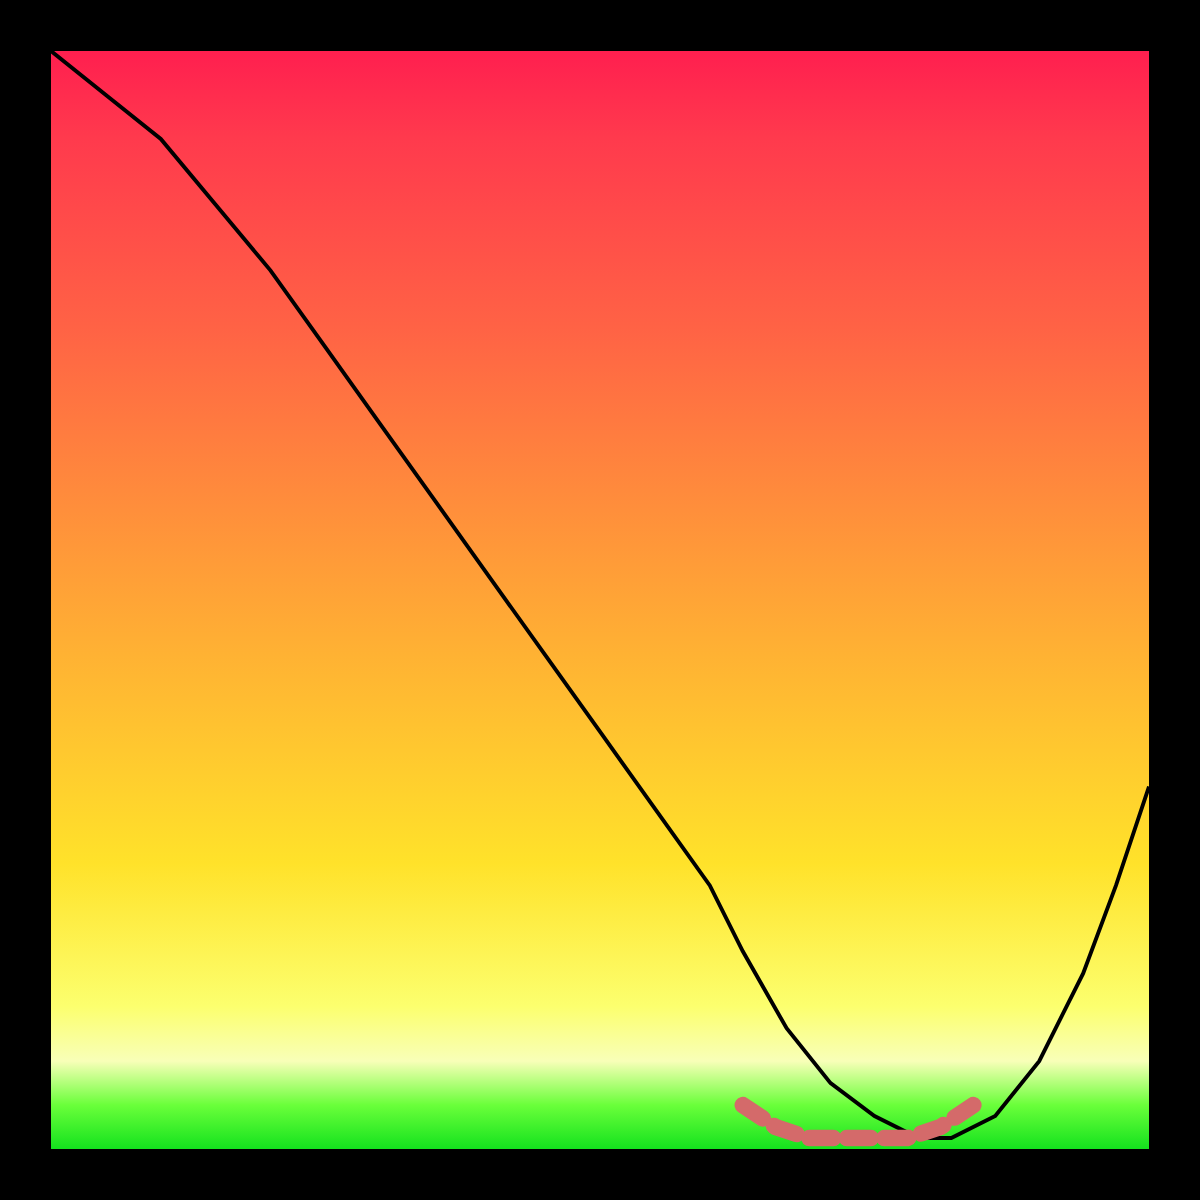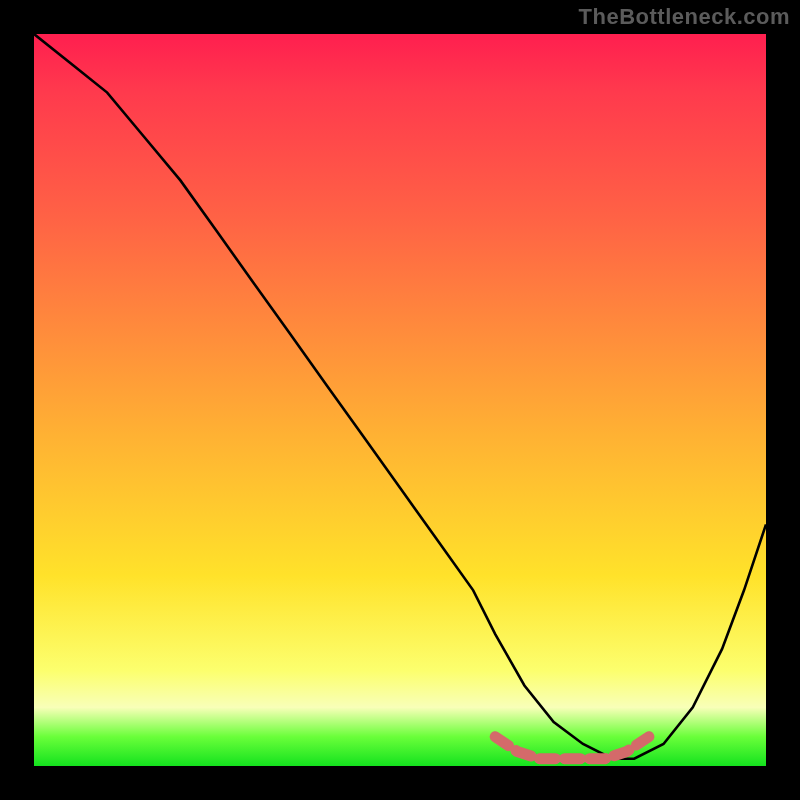--- a/index.html
+++ b/index.html
@@ -54,21 +54,20 @@
     top: 0;
     width: 732px;
     height: 732px;
   }
 </style>
 </head>
 <body>
 
 <div class="container">
 
-  <div class="watermark">TheBottleneck.com</div>
 
   <div class="plot">
     <svg class="curve" viewBox="0 0 732 732" preserveAspectRatio="none">
 
       <path fill="none" stroke="#000" stroke-width="2.6" d="M0.0 0.0 L36.6 29.3 L73.2 58.6 L109.8 102.5 L146.4 146.4 L183.0 197.6 L219.6 248.9 L256.2 300.1 L292.8 351.4 L329.4 402.6 L366.0 453.8 L402.6 505.1 L439.2 556.3 L461.2 600.2 L490.4 651.5 L519.7 688.1 L549.0 710.0 L578.3 724.7 L600.2 724.7 L629.5 710.0 L658.8 673.4 L688.1 614.9 L710.0 556.3 L732.0 490.4" id="curvePath"></path>
 
       <path fill="none" stroke="#d46a6a" stroke-width="11" stroke-linecap="round" stroke-dasharray="16 9" d="M461.2 702.7 L483.1 717.4 L505.1 724.7 L527.0 724.7 L549.0 724.7 L571.0 724.7 L592.9 717.4 L614.9 702.7" id="bandPath"></path>
     </svg>
   </div>
 

